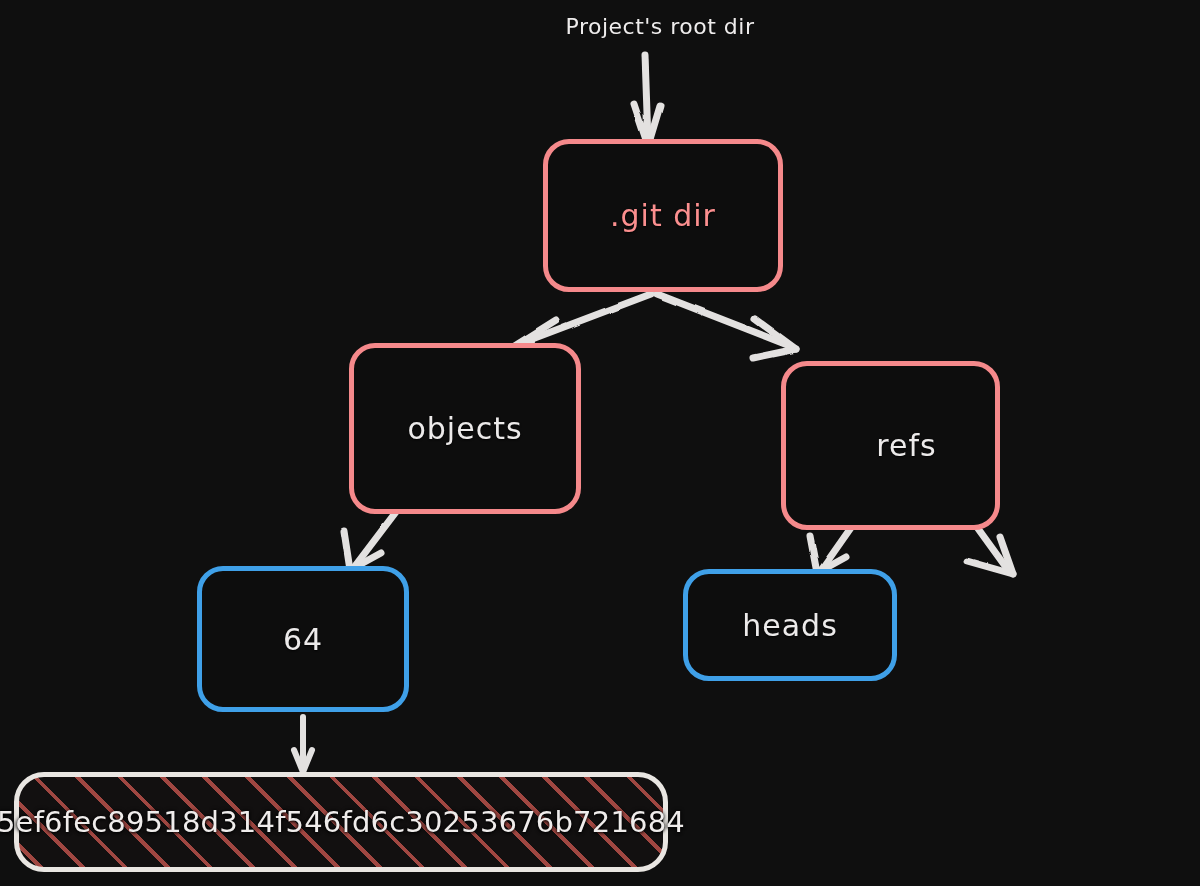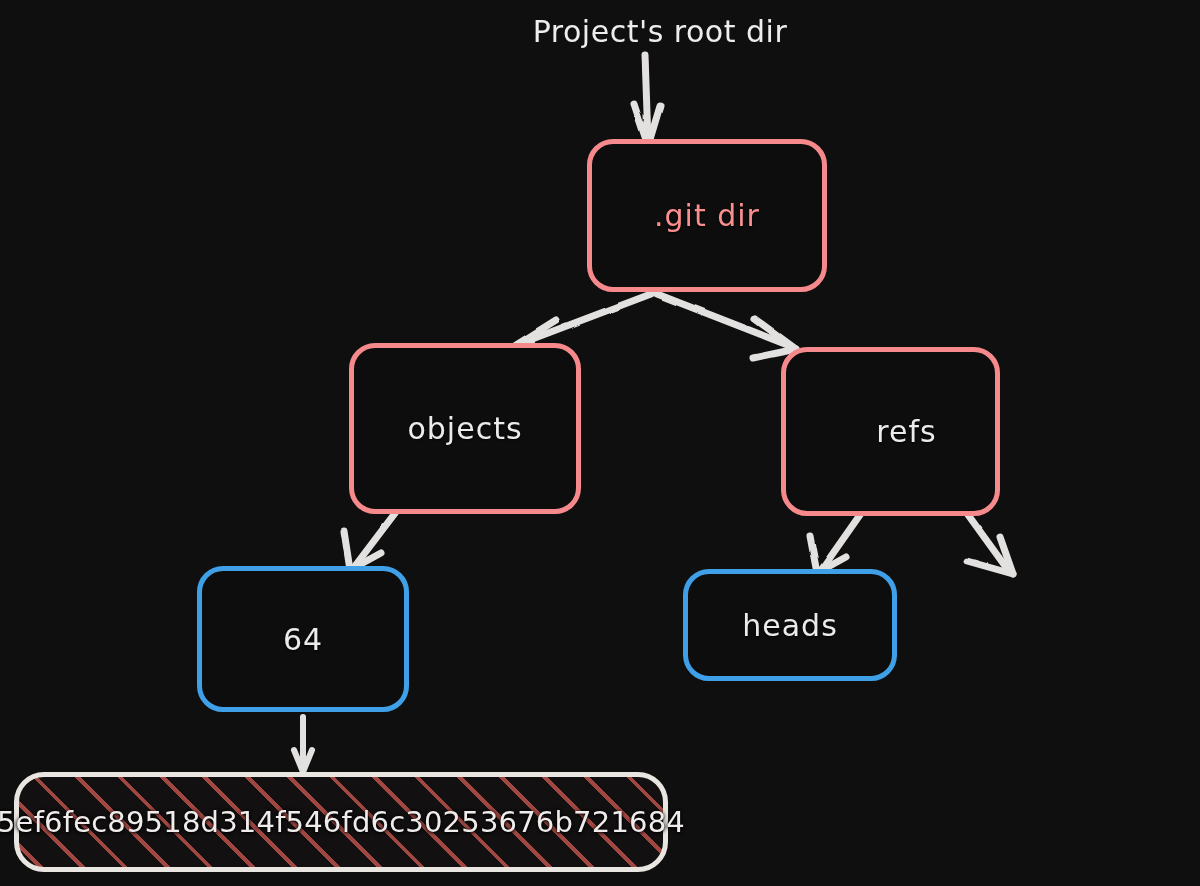--- a/index.html
+++ b/index.html
@@ -43,30 +43,30 @@
   .label-pink { color: #fb8f8f; }
   .label-white { color: #eceaea; }
 
   #title {
     position: absolute;
     left: 500px;
     top: 14px;
     width: 320px;
     text-align: center;
     color: #eeecec;
-    font-size: 30px;
+    font-size: 22px;
     letter-spacing: 0.5px;
     z-index: 3;
   }
 
   
-  #node-gitdir { left: 543px; top: 139px; width: 240px; height: 153px; margin-left: 44px; }
+  #node-gitdir { left: 543px; top: 139px; width: 240px; height: 153px; }
   
   #node-objects { left: 349px; top: 343px; width: 232px; height: 171px; }
-  #node-refs    { left: 781px; top: 347px; width: 219px; height: 169px; padding-left: 32px; }
+  #node-refs    { left: 781px; top: 361px; width: 219px; height: 169px; padding-left: 32px; }
   
   #node-64      { left: 197px; top: 566px; width: 212px; height: 146px; }
   #node-heads   { left: 683px; top: 569px; width: 214px; height: 112px; }
   #node-tags    { left: 978px; top: 569px; width: 212px; height: 144px; }
 
   
   #node-hash {
     position: absolute;
     left: 14px;
     top: 772px;

